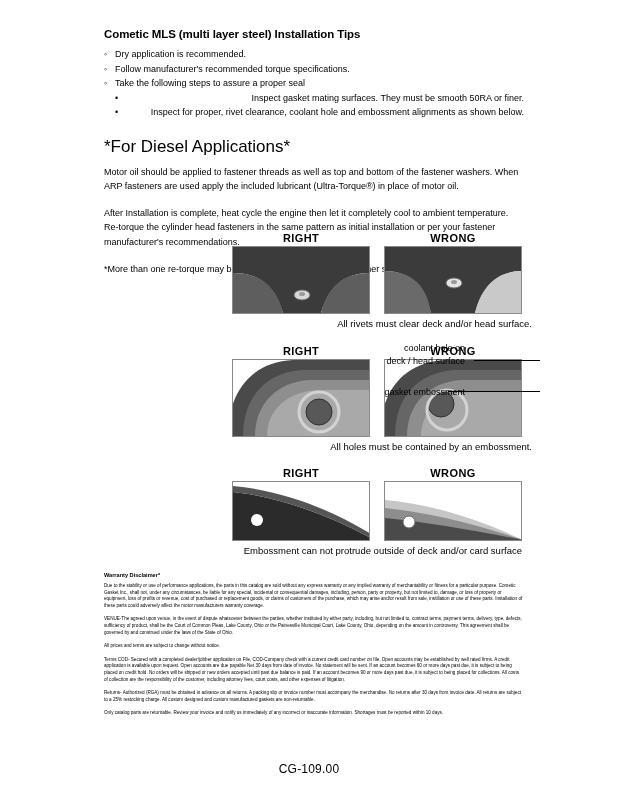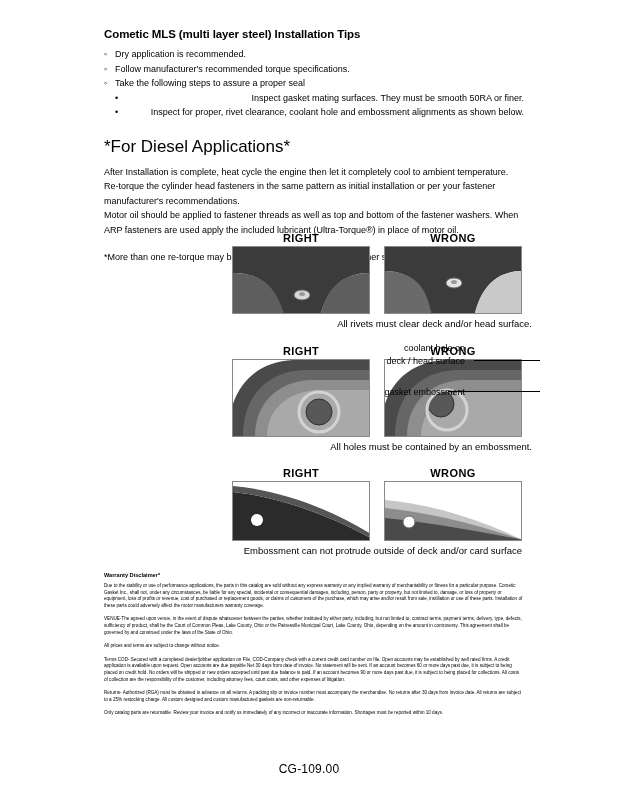--- a/index.html
+++ b/index.html
@@ -191,22 +191,22 @@
       <li>Dry application is recommended.</li>
       <li>Follow manufacturer's recommended torque specifications.</li>
       <li>Take the following steps to assure a proper seal</li>
     </ul>
     <ul class="sub">
       <li>Inspect gasket mating surfaces.  They must be smooth 50RA or finer.</li>
       <li>Inspect for proper, rivet clearance, coolant hole and embossment alignments as shown below.</li>
     </ul>
 
     <h2 class="subtitle">*For Diesel Applications*</h2>
+    <p class="body">Motor oil should be applied to fastener threads as well as top and bottom of the fastener washers. When ARP fasteners are used apply the included lubricant (Ultra-Torque®) in place of motor oil.</p>
     <p class="body last">After Installation is complete, heat cycle the engine then let it completely cool to ambient temperature. Re-torque the cylinder head fasteners in the same pattern as initial installation or per your fastener manufacturer's recommendations.</p>
-    <p class="body">Motor oil should be applied to fastener threads as well as top and bottom of the fastener washers. When ARP fasteners are used apply the included lubricant (Ultra-Torque®) in place of motor oil.</p>
     <p class="note">*More than one re-torque may be required to achieve proper fastener stretch*</p>
   </div>
 
   <div class="figures">
 
     <div class="figrow">
       <div class="figlabels">
         <div class="figlabel">RIGHT</div>
         <div class="figlabel">WRONG</div>
       </div>

